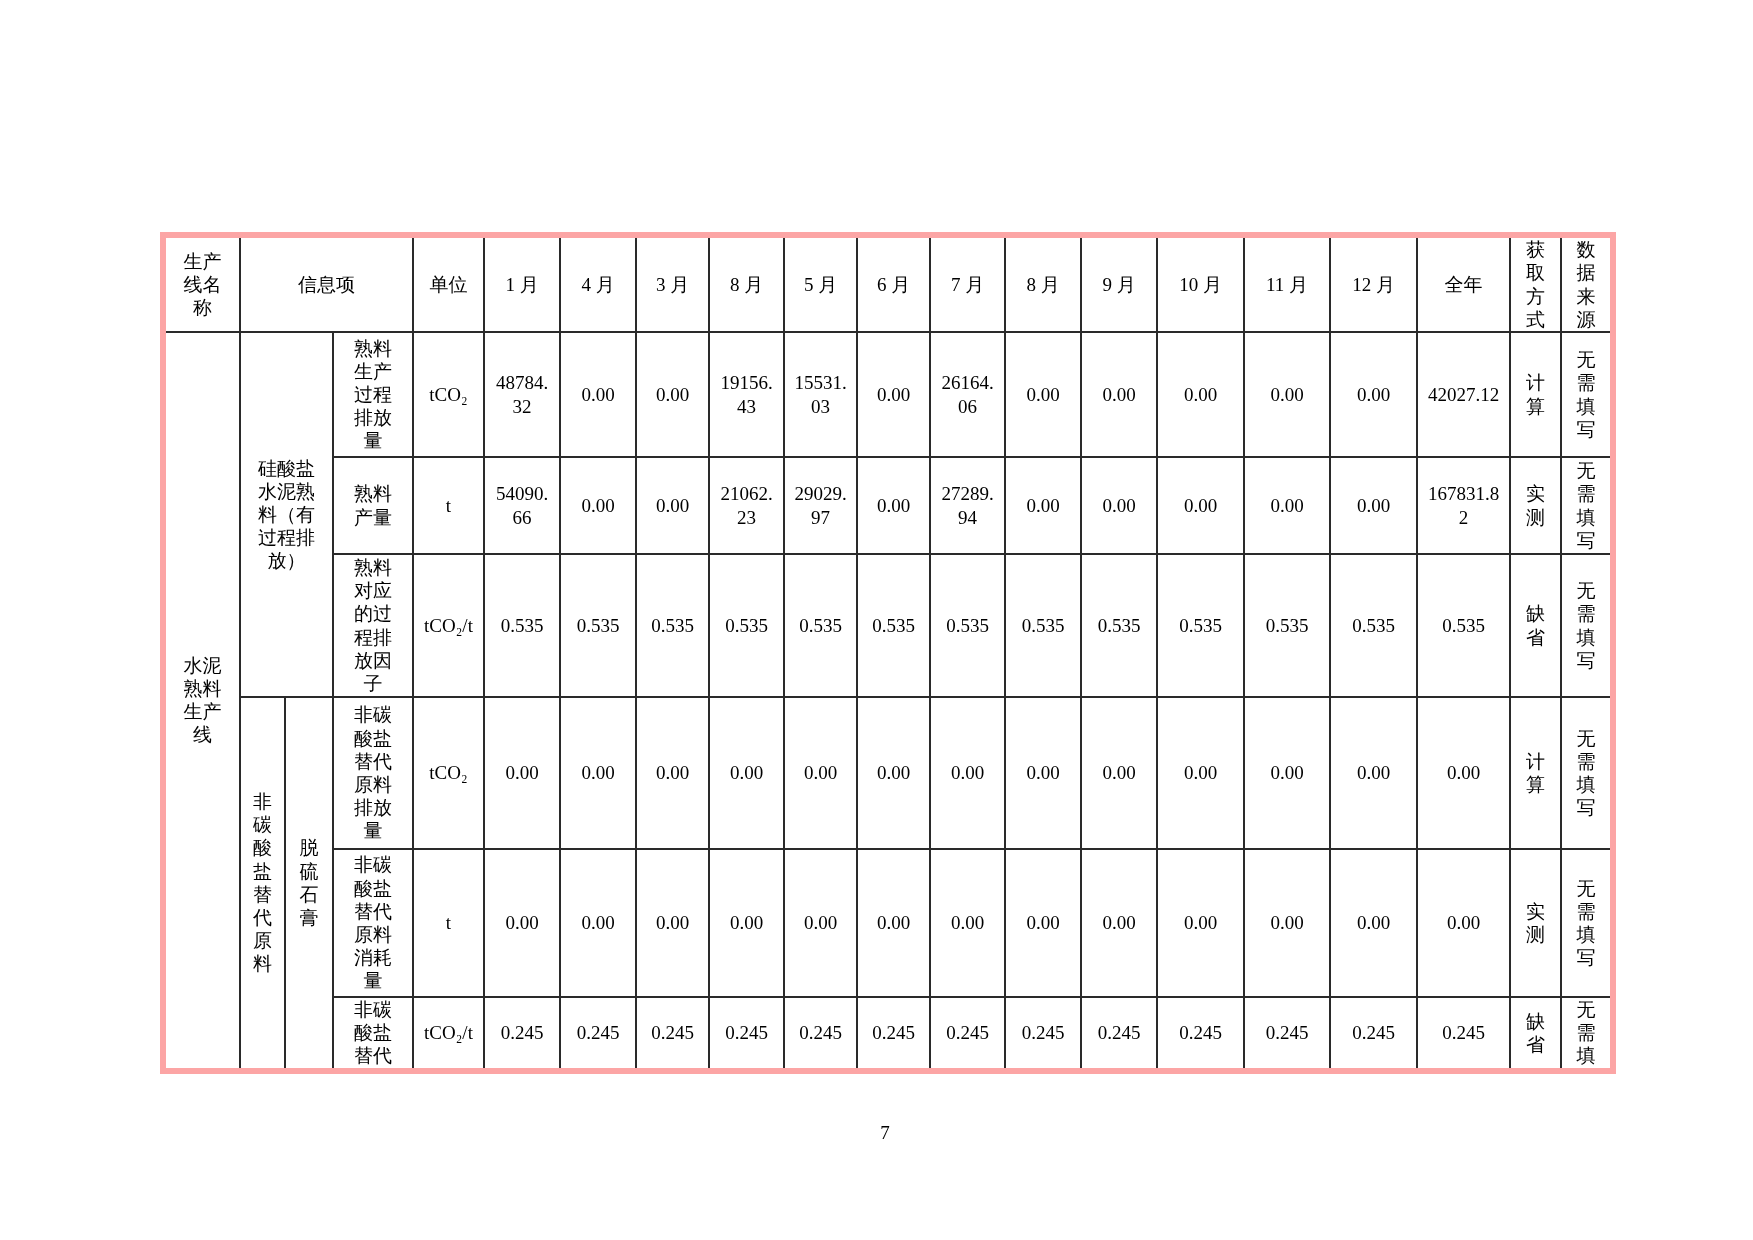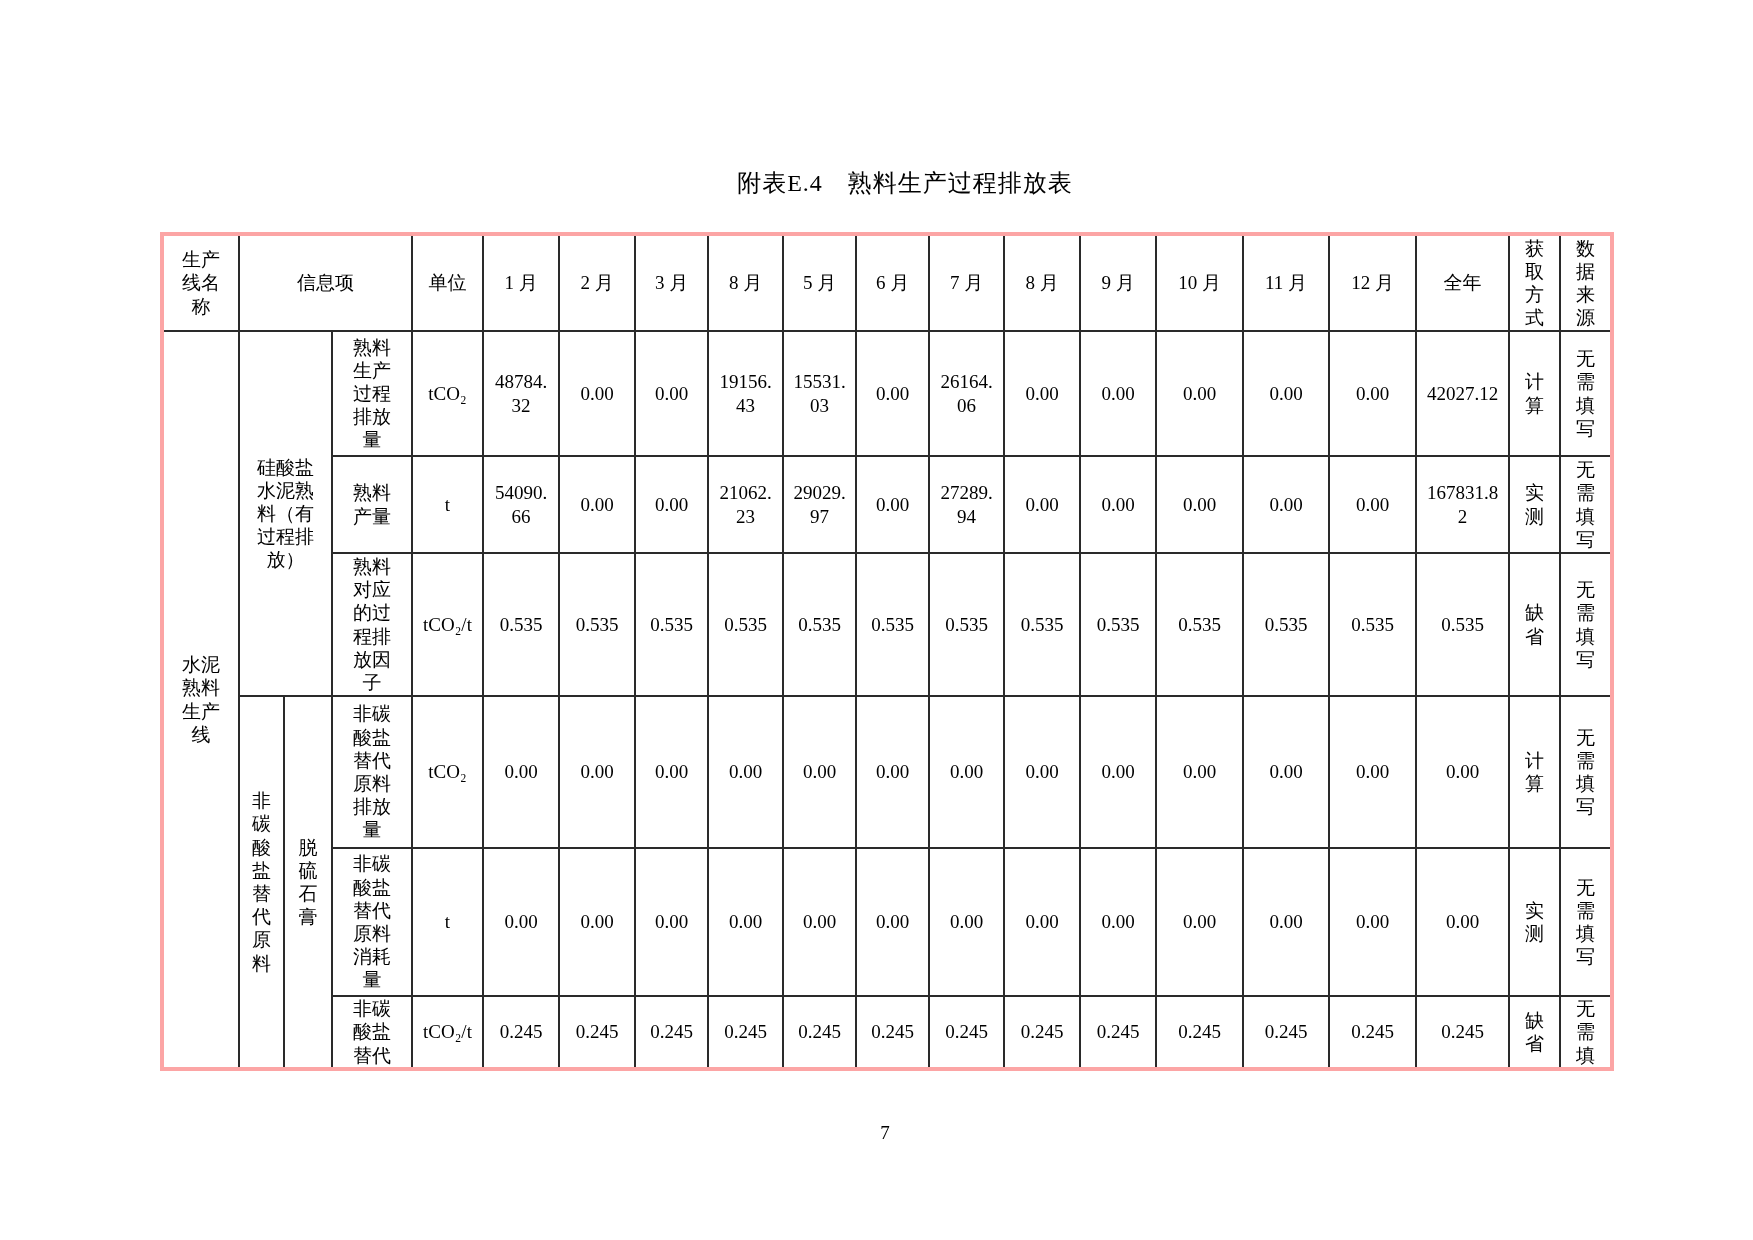--- a/index.html
+++ b/index.html
@@ -18,21 +18,21 @@
     font-size:24px;
     letter-spacing:1px;
     white-space:pre;
   }
   table.emissions{
     position:absolute;
     left:160px;top:232px;
     width:1450px;
     border-collapse:collapse;
     table-layout:fixed;
-    border:4px solid #fca5a5;
+    border:6px solid #fca5a5;
   }
   table.emissions td{
     border:2px solid #2a2a2a;
     text-align:center;
     vertical-align:middle;
     font-size:19px;
     line-height:1.22;
     padding:0 2px;
     overflow:hidden;
   }
@@ -54,21 +54,20 @@
     top:1122px;left:160px;width:1450px;
     text-align:center;
     font-size:19px;
   }
 </style>
 </head>
 <body>
 
 <div class="page">
 
-  <div class="doc-title">附表E.4　熟料生产过程排放表</div>
 
   <table class="emissions">
     <colgroup>
       <col style="width:77px">
         <col style="width:45px">
         <col style="width:48px">
         <col style="width:80px">
       <col style="width:71px">
       <col style="width:76px">
         <col style="width:76px">
@@ -88,21 +87,21 @@
     </colgroup>
 
     <tbody>
         <tr class="h-head">
       <td class="ml">生产
 线名
 称</td>
       <td colspan="3">信息项</td>
       <td class="c-unit">单位</td>
       <td class="c-month">1 月</td>
-      <td class="c-month">2 月</td>
+      <td class="c-month">4 月</td>
       <td class="c-month">3 月</td>
       <td class="c-month">8 月</td>
       <td class="c-month">5 月</td>
       <td class="c-month">6 月</td>
       <td class="c-month">7 月</td>
       <td class="c-month">8 月</td>
       <td class="c-month">9 月</td>
       <td class="c-month">10 月</td>
       <td class="c-month">11 月</td>
       <td class="c-month">12 月</td>

